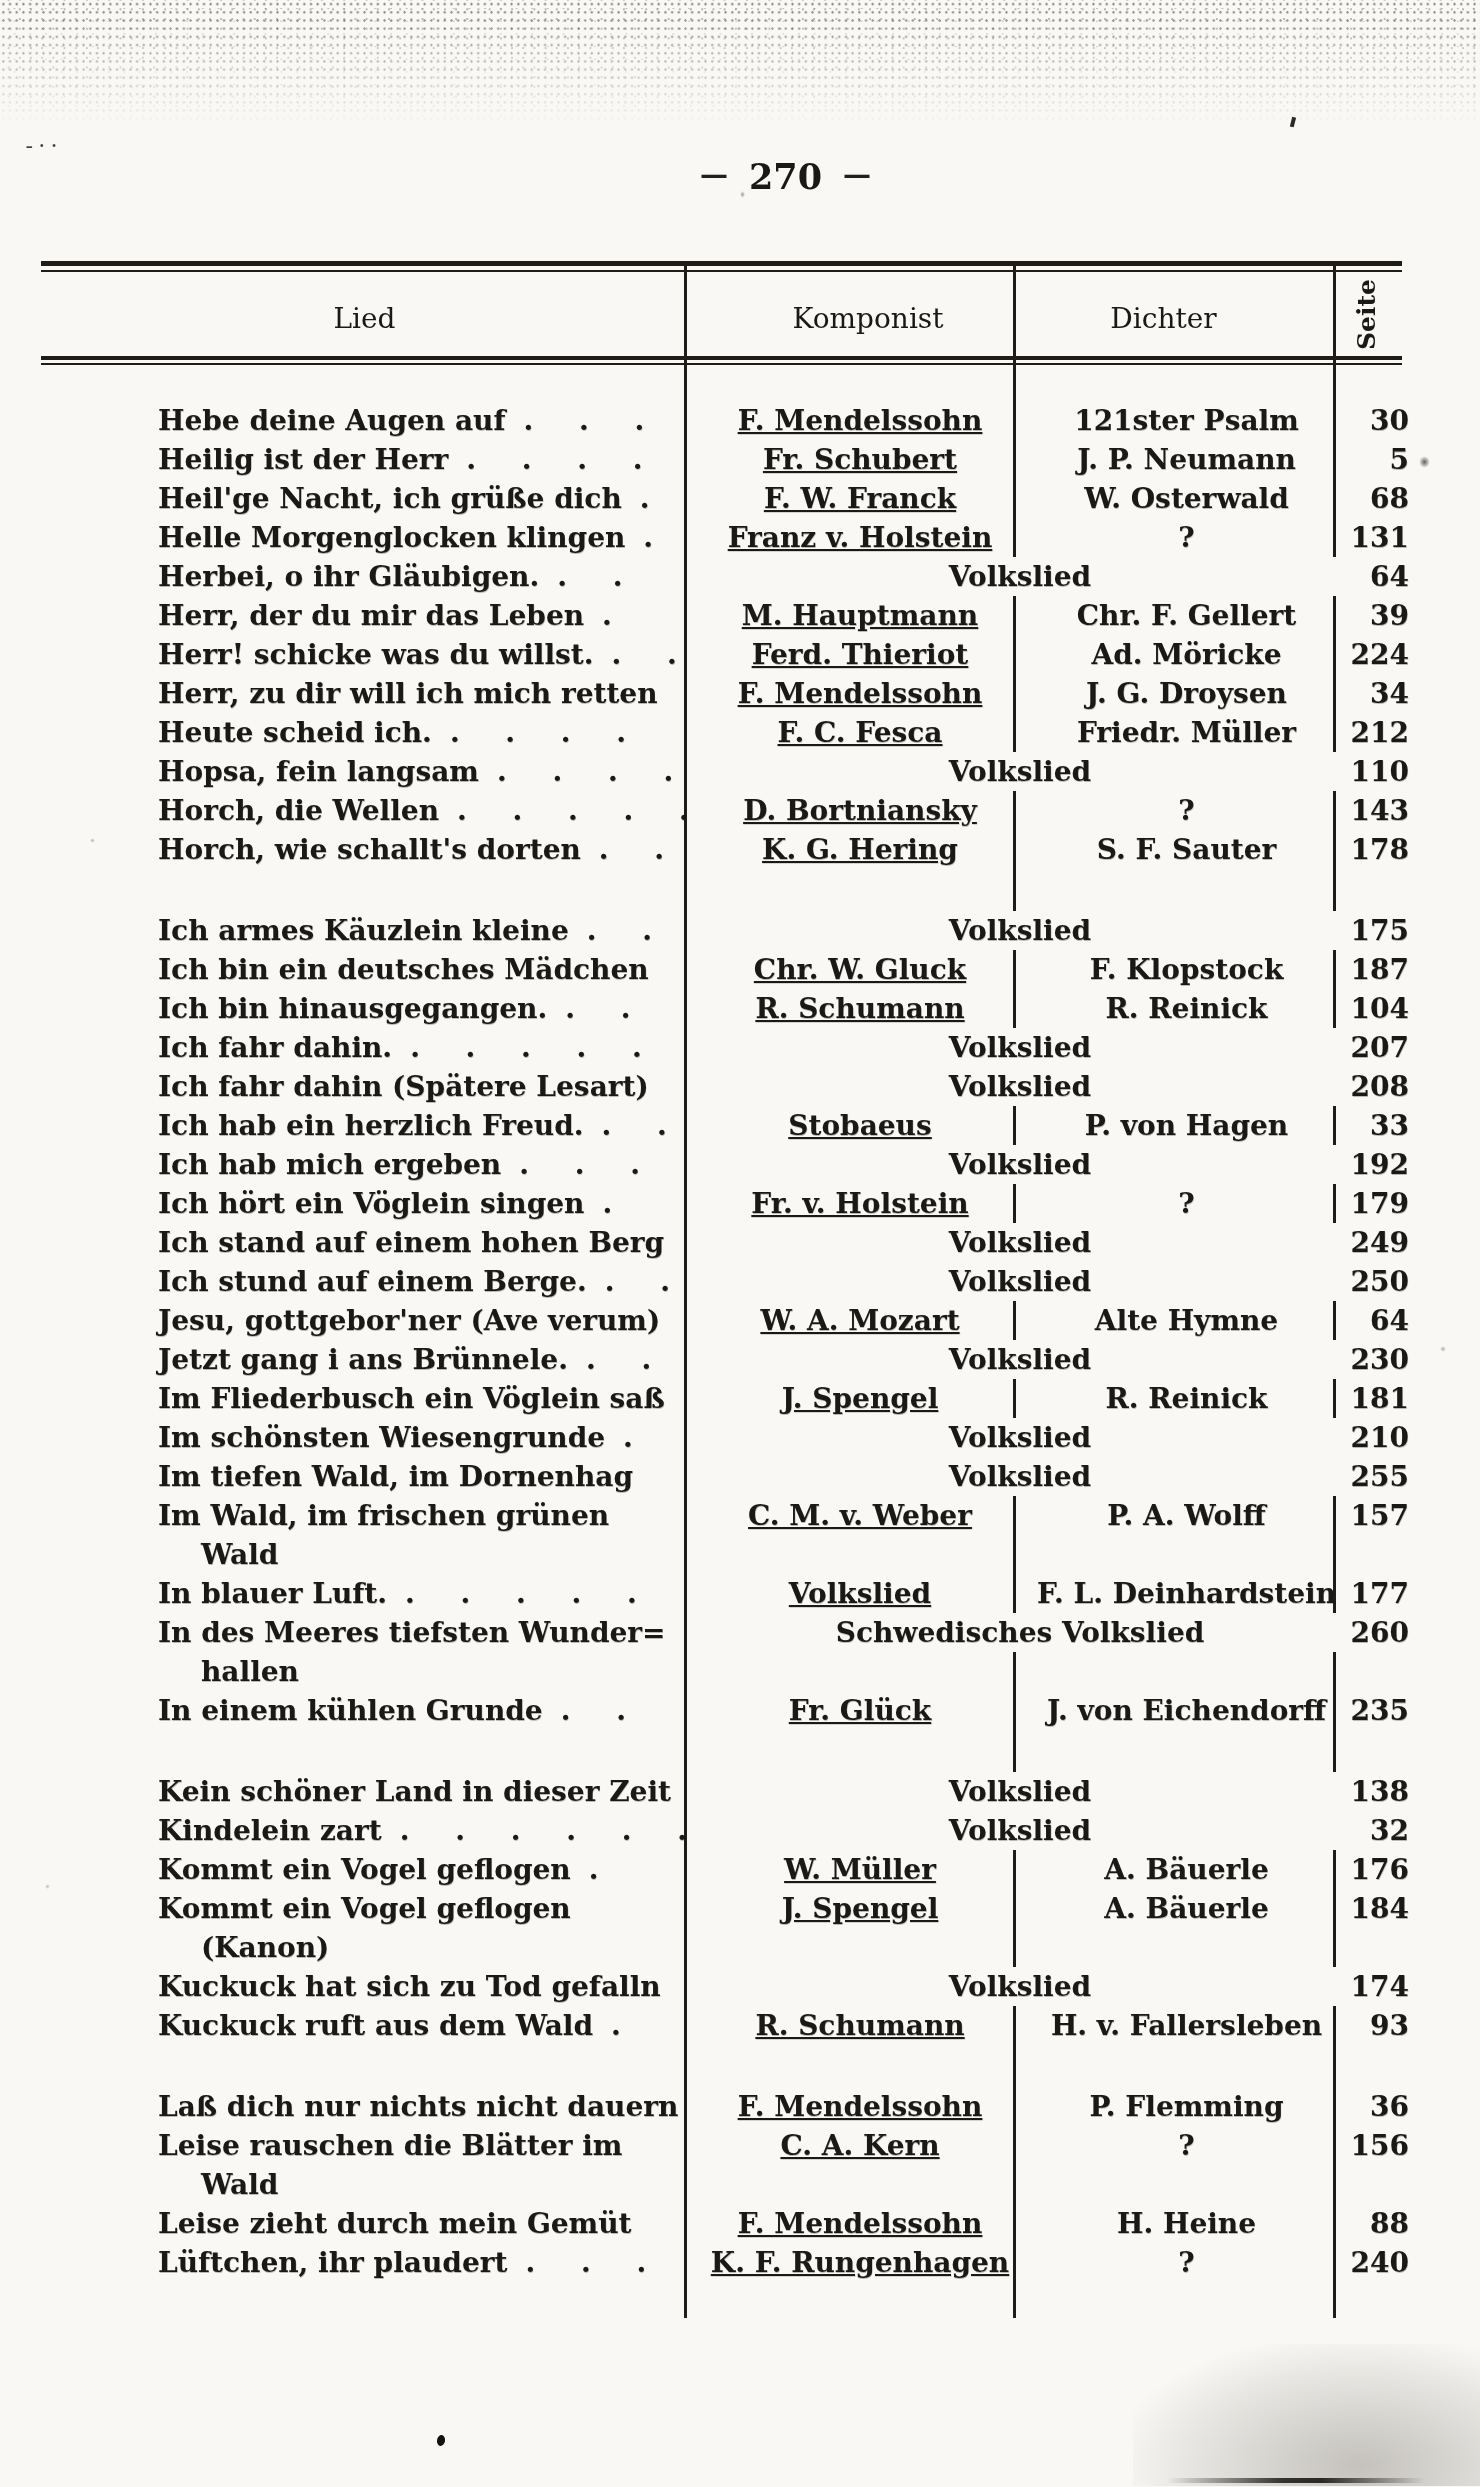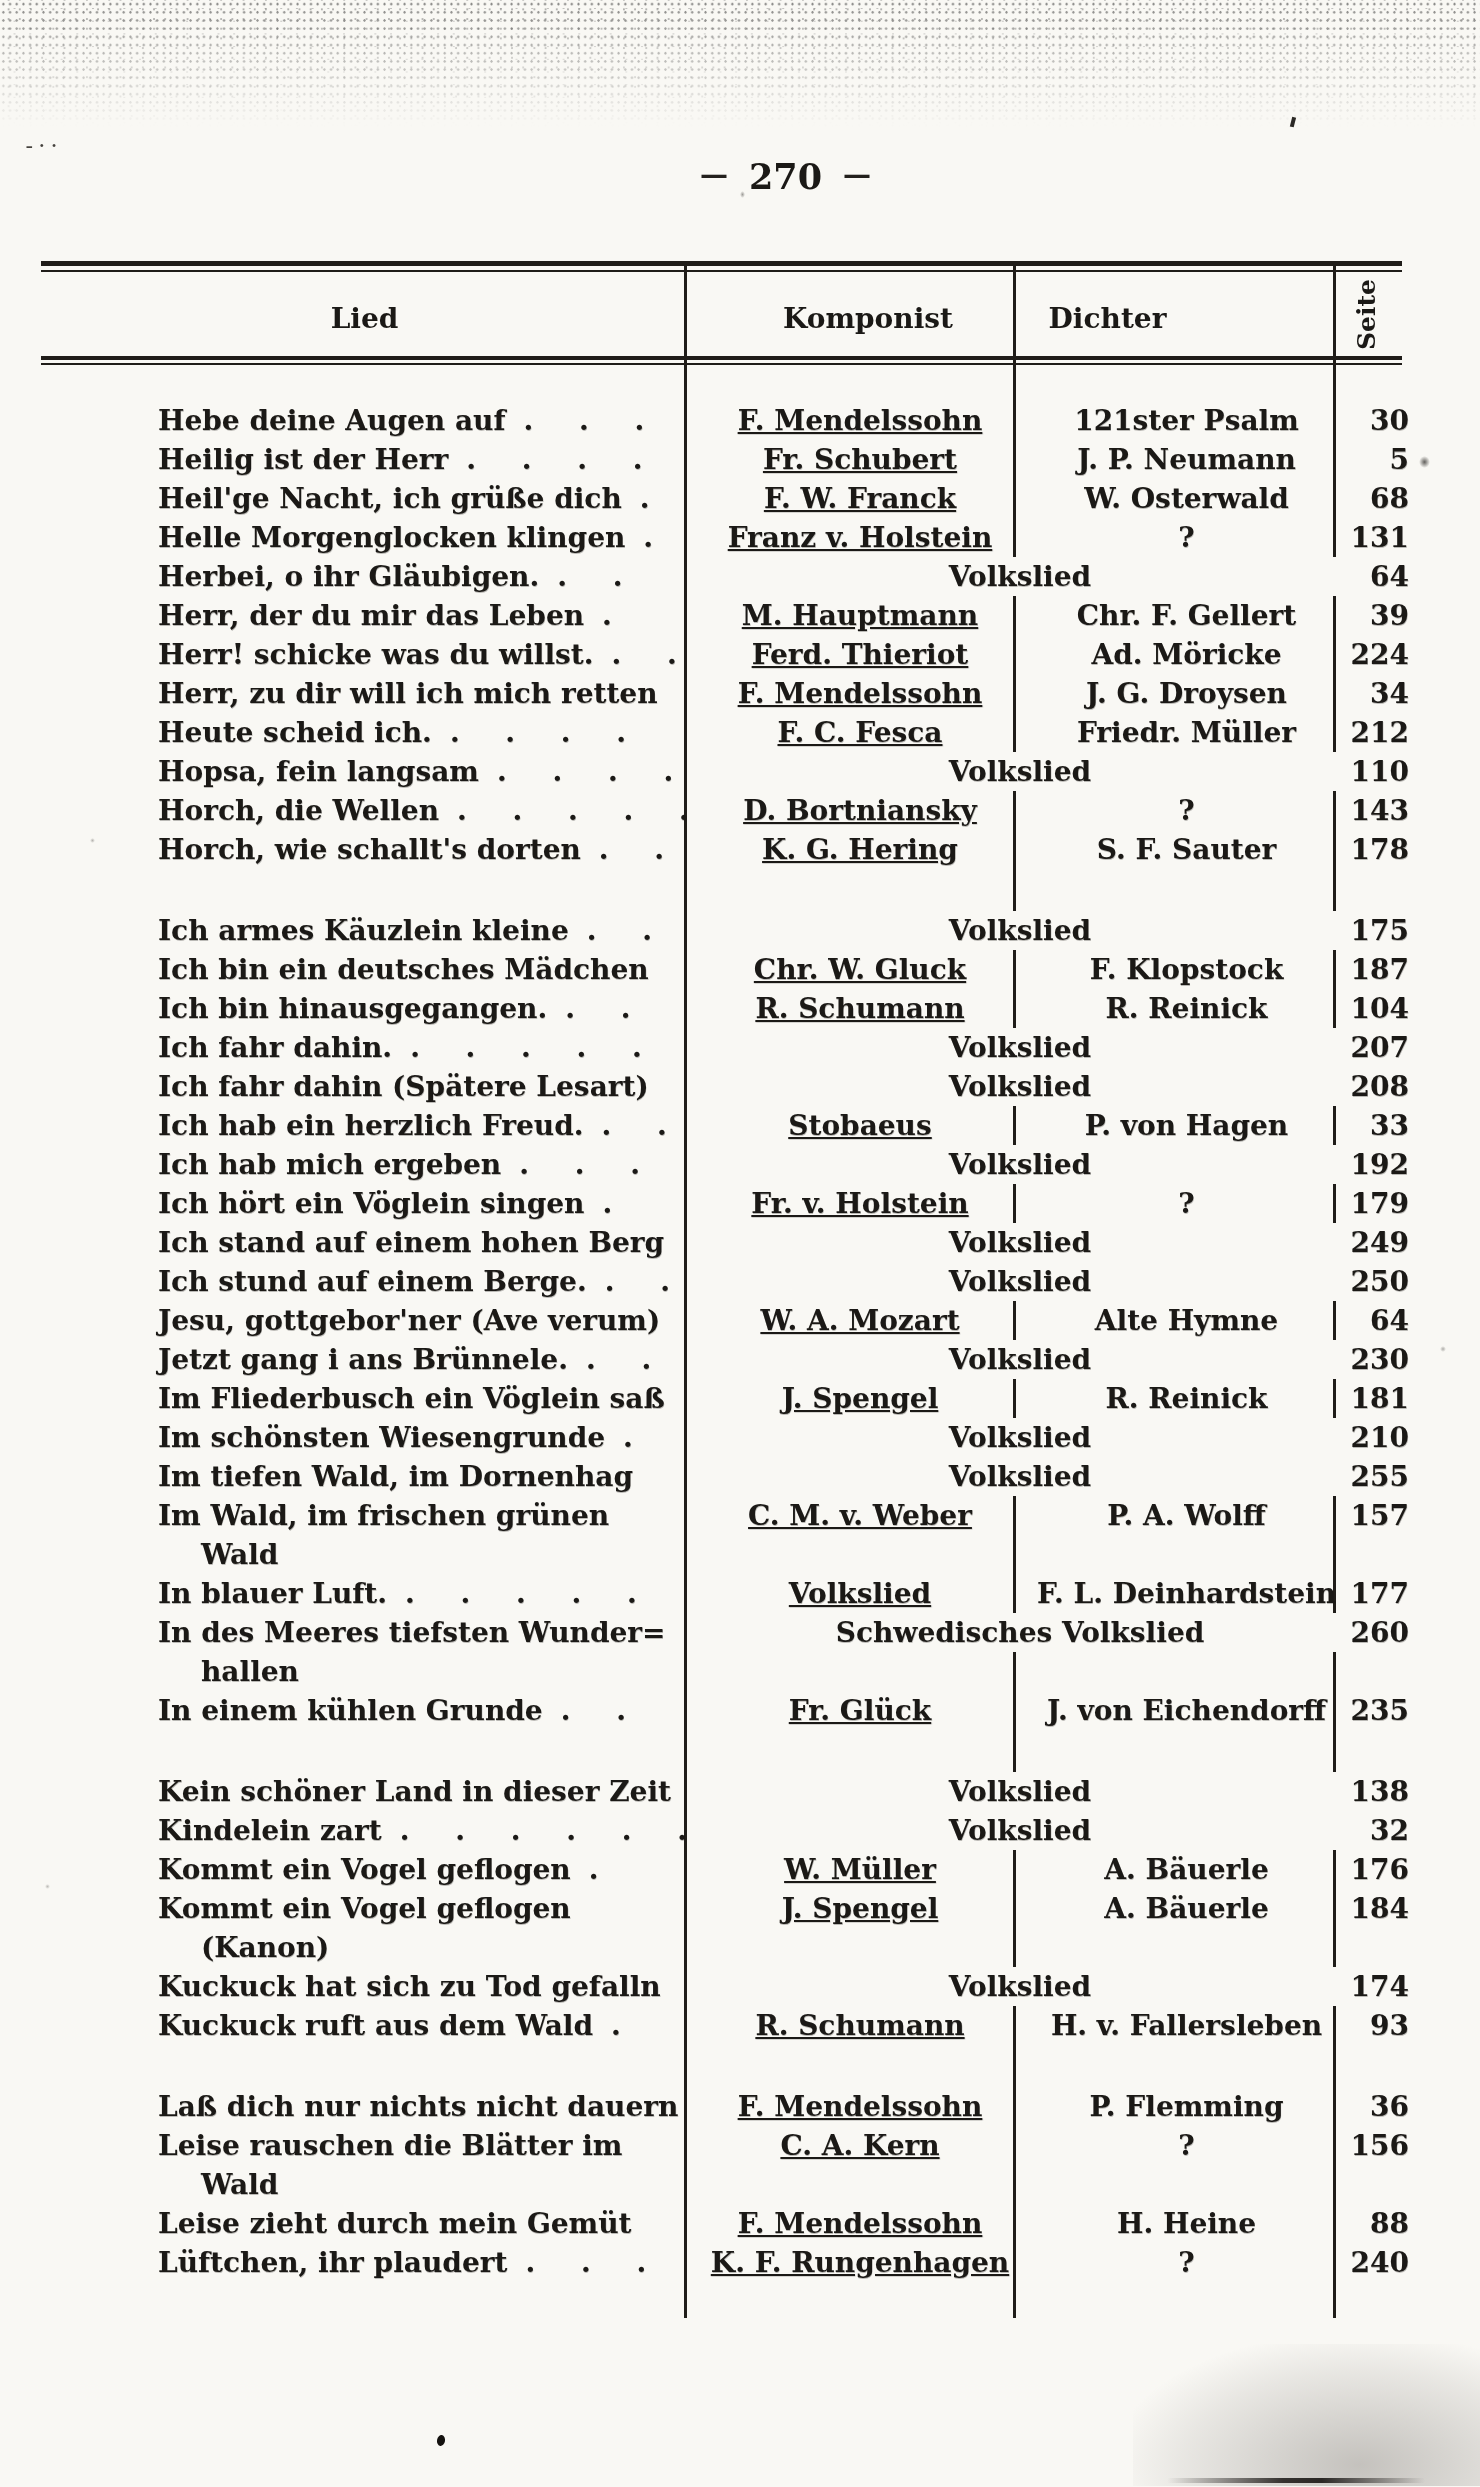--- a/index.html
+++ b/index.html
@@ -37,24 +37,24 @@
   .hrule,.vrule{position:absolute;background:#201d19;}
   .r-top-a{left:41px;top:261px;width:1361px;height:5.2px;}
   .r-top-b{left:41px;top:270px;width:1361px;height:2.2px;}
   .r-head-a{left:41px;top:356px;width:1361px;height:3.7px;}
   .r-head-b{left:41px;top:363px;width:1361px;height:1.5px;}
   .v1{left:684px;top:261px;width:3px;height:2057px;}
   .v2{left:1013px;top:261px;width:3px;height:2057px;}
   .v3{left:1333px;top:261px;width:3px;height:2057px;}
   
   .col-head{position:absolute;top:290px;height:57px;line-height:57px;text-align:center;
-    font-size:28px;font-weight:700;}
+    font-size:28px;font-weight:400;}
   .ch-lied{left:45px;width:639px;}
   .ch-komp{left:687px;width:362px;}
-  .ch-dicht{left:960px;width:295px;}
+  .ch-dicht{left:1016px;width:295px;}
   .ch-seite{position:absolute;left:1325px;top:269px;width:82px;height:90px;
     display:flex;align-items:center;justify-content:center;}
   .ch-seite span{transform:rotate(-90deg);font-size:25px;font-weight:700;white-space:nowrap;}
   
   .rows{position:absolute;left:0;top:401px;width:1481px;padding-left:12px;}
   .section{margin-bottom:42px;}
   .line{position:relative;height:39px;line-height:39px;font-size:28px;font-weight:700;
     white-space:nowrap;text-shadow:0.4px 0.6px 0 rgba(25,22,18,.28);}
   .lied{position:absolute;left:146px;}
   .lied-cont{position:absolute;left:189px;}

